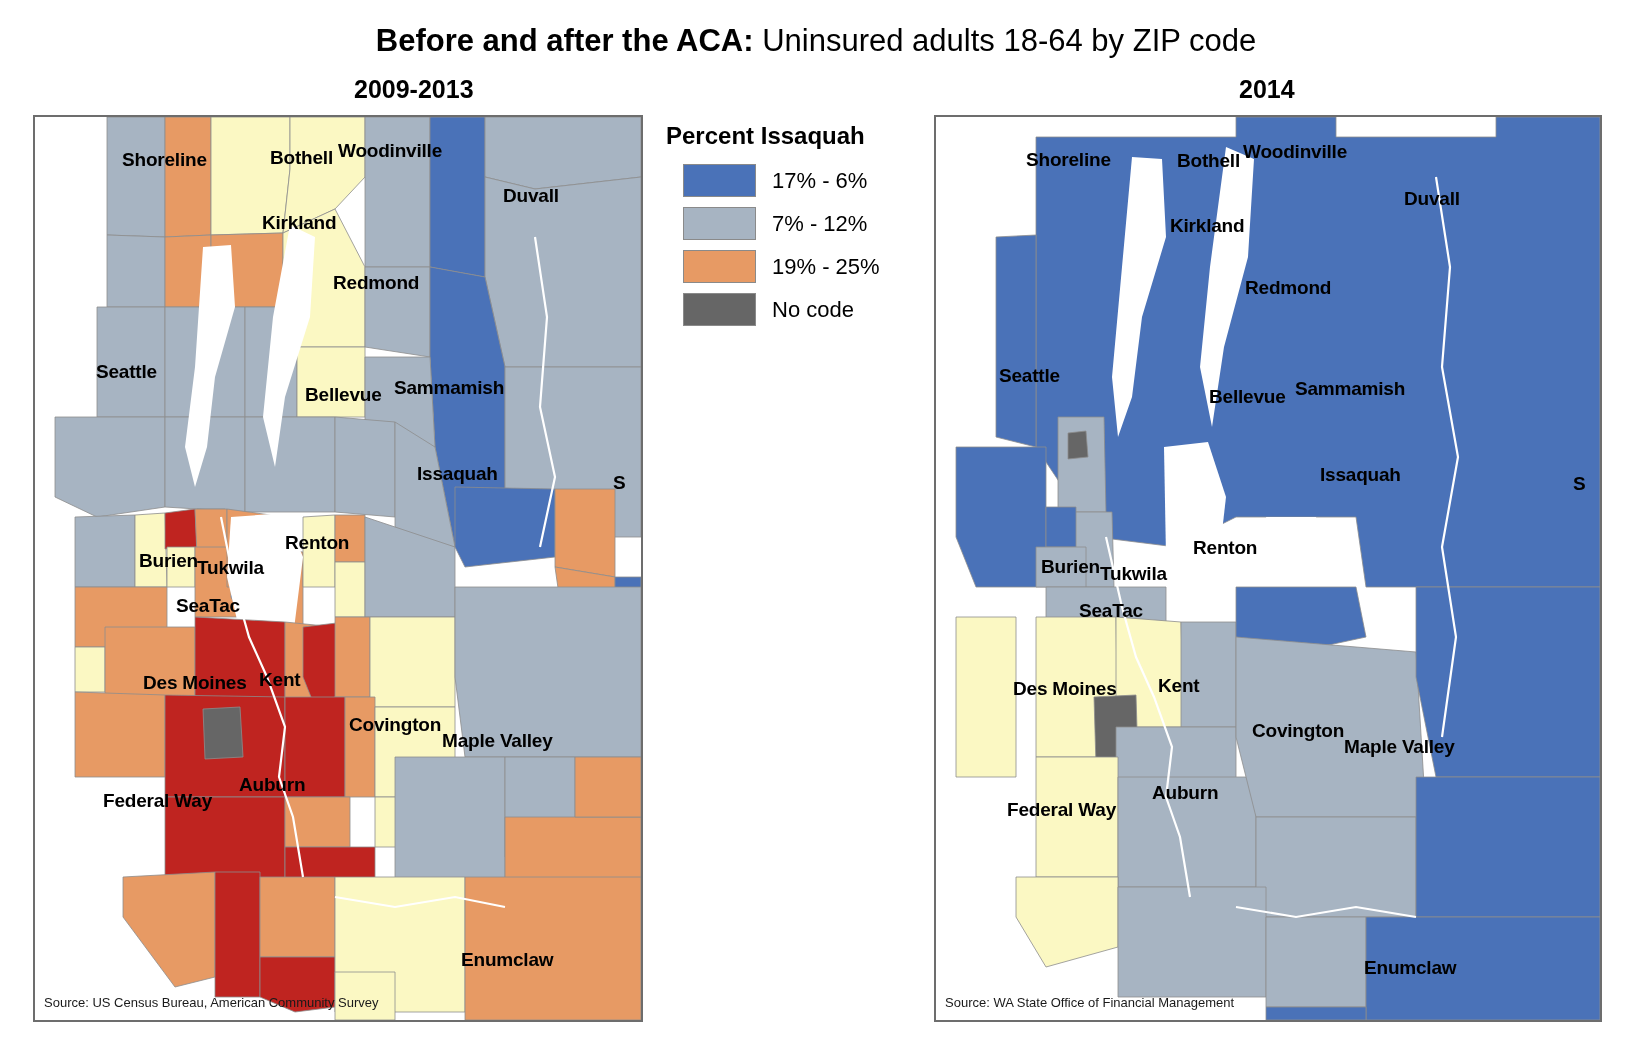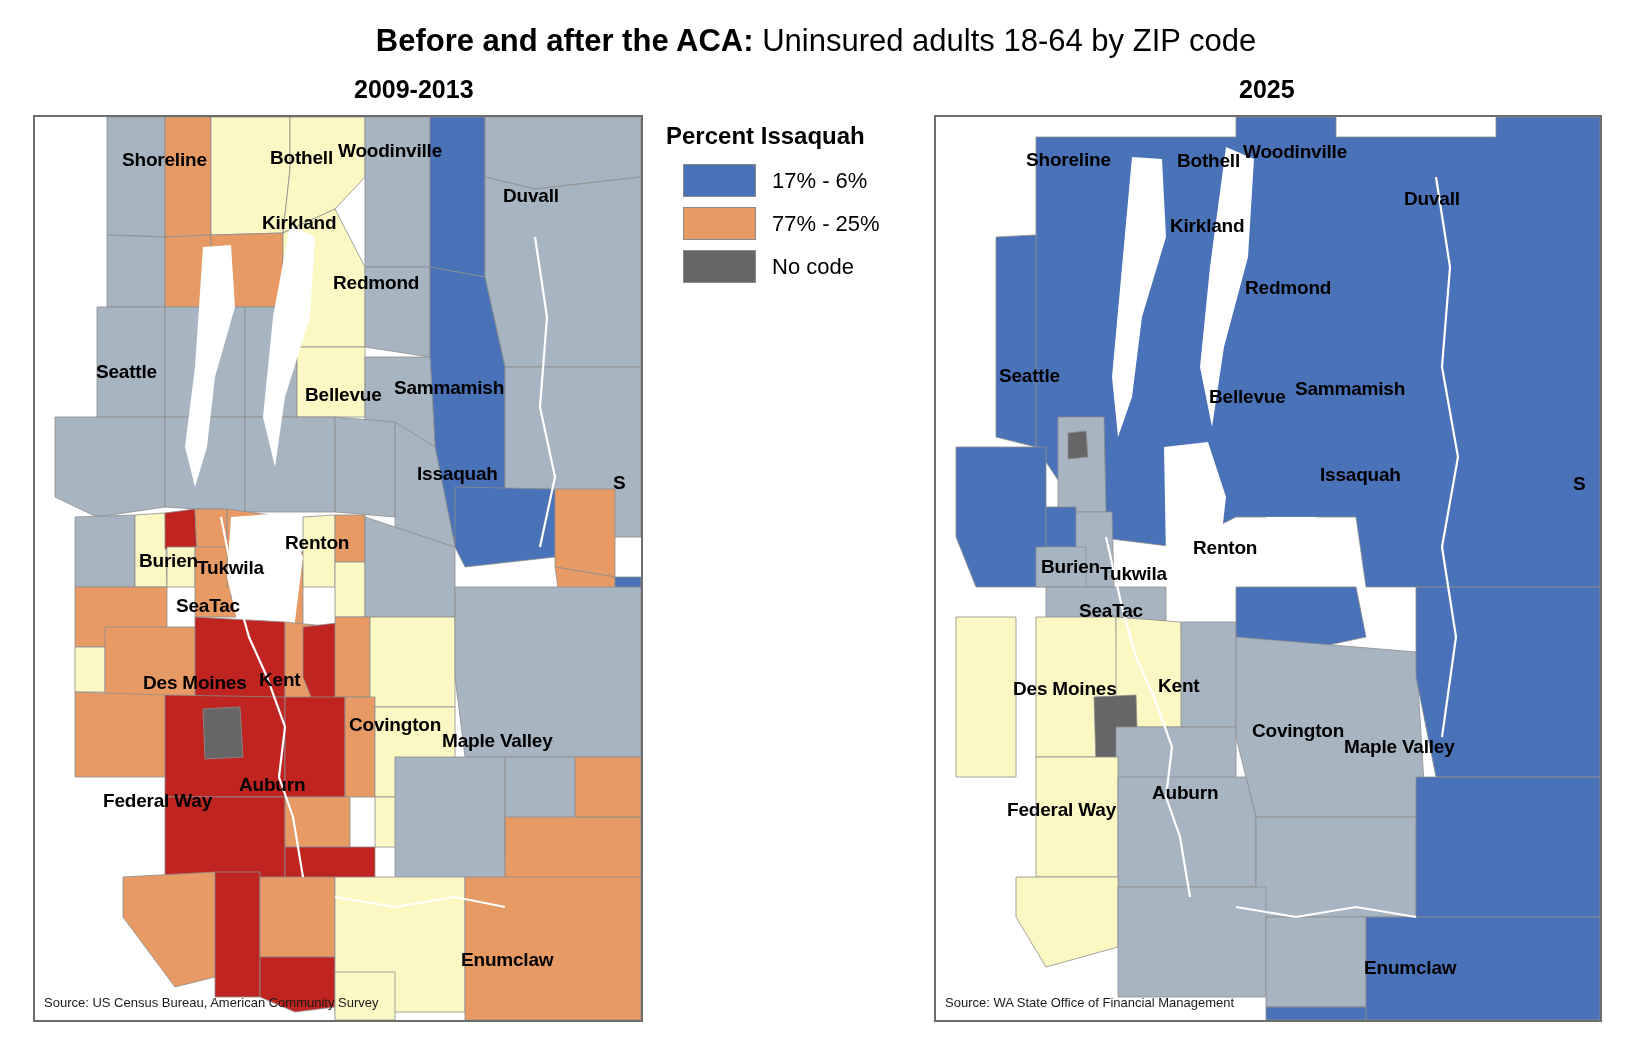--- a/index.html
+++ b/index.html
@@ -73,21 +73,21 @@
 </head>
 <body>
 
 <div id="figure">
 
   <div class="main-title">
     <span class="bold">Before and after the ACA:</span><span> Uninsured adults 18-64 by ZIP code</span>
   </div>
 
   <div class="panel-title" id="title-left">2009-2013</div>
-  <div class="panel-title" id="title-right">2025</div>
+  <div class="panel-title" id="title-right">2014</div>
 
   <div class="map-frame" id="map-left">
     <svg class="map-svg" viewBox="0 0 606 903" preserveAspectRatio="none">
       <defs>
         <style>
           .z{stroke:#8d8d8d;stroke-width:0.8;}
           .b1{fill:#4a72b8;} .b2{fill:#a7b4c2;} .b3{fill:#fbf8c3;}
           .b4{fill:#e79a64;} .b5{fill:#bf2420;} .nd{fill:#666666;}
           .wtr{fill:#ffffff;stroke:none;}
           .riv{fill:none;stroke:#ffffff;stroke-width:2.2;}
@@ -248,22 +248,26 @@
   </div>
 
   <div id="legend">
     <div id="legend-title">Percent Issaquah</div>
     <div id="legend-rows">
         <div class="legend-row">
           <div class="legend-swatch" style="background: rgb(74, 114, 184);"></div>
           <div class="legend-label">17% - 6%</div>
         </div>
         <div class="legend-row">
+          <div class="legend-swatch" style="background: rgb(167, 180, 194);"></div>
+          <div class="legend-label">7% - 12%</div>
+        </div>
+        <div class="legend-row">
           <div class="legend-swatch" style="background: rgb(231, 154, 100);"></div>
-          <div class="legend-label">77% - 25%</div>
+          <div class="legend-label">19% - 25%</div>
         </div>
         <div class="legend-row">
           <div class="legend-swatch" style="background: rgb(102, 102, 102);"></div>
           <div class="legend-label">No code</div>
         </div>
       </div>
   </div>
 
   <div id="labels-left">
       <div class="city-label" style="left: 122px; top: 150px;">Shoreline</div>

